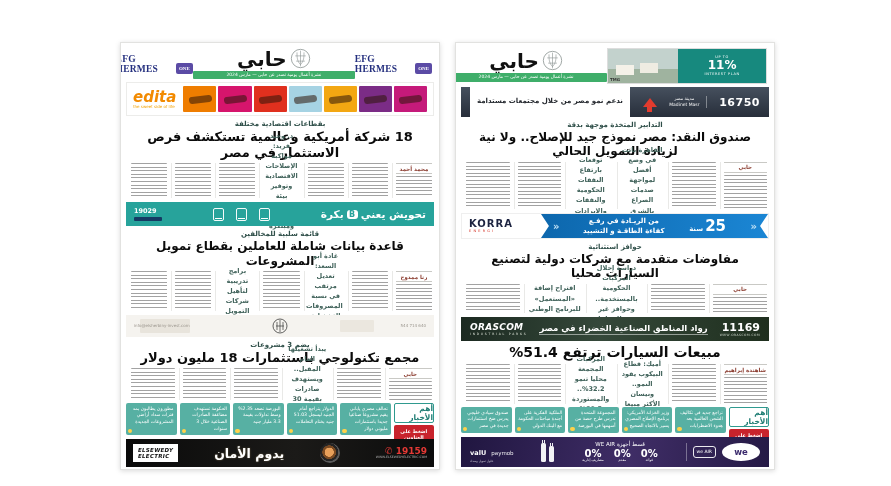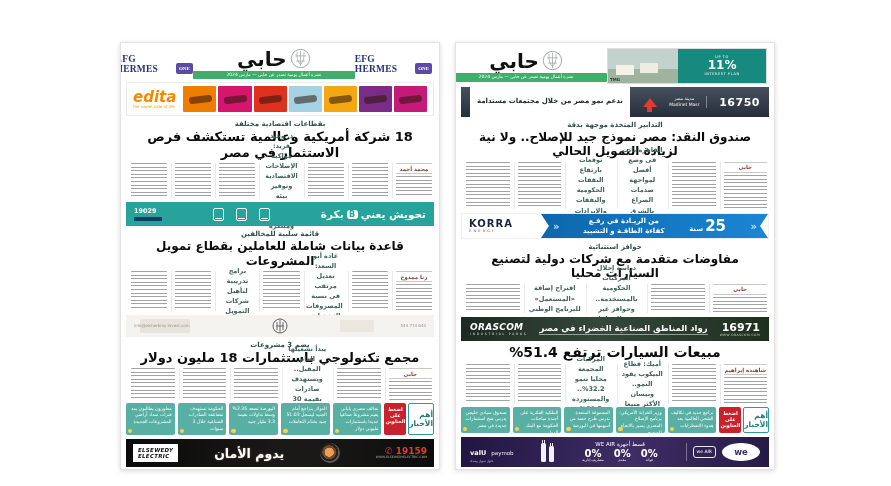--- a/index.html
+++ b/index.html
@@ -74,21 +74,21 @@
                 background:#ebe7df;border-radius:1px;}
   .sherb-mid{position:absolute;left:50%;transform:translateX(-50%);display:flex;}
   .sherb-email{position:relative;z-index:1;}
 
   
   .briefs{display:flex;gap:3px;padding:0 5px;height:32px;flex-shrink:0;margin:1px 0 2px;}
   .brief{flex:1.05;background:#57b0a3;border-radius:2px;color:#fff;font-size:4.6px;line-height:1.5;
          padding:2.5px 3px;position:relative;text-align:right;overflow:hidden;}
   .brief::after{content:"";position:absolute;left:2px;bottom:2px;width:4.5px;height:4.5px;
                 border-radius:50%;background:#ffd24a;}
-  .topnews{flex:.95;display:flex;gap:2px;}
+  .topnews{flex:.95;display:flex;flex-direction:column;gap:2px;}
   .topnews-title{flex:1;background:#fff;border:1px solid #2f9a8f;color:#1f7d74;font-weight:bold;
                  font-size:7.5px;display:flex;align-items:center;justify-content:center;border-radius:2px;}
   .topnews-cta{background:#c8232c;color:#fff;font-size:5px;font-weight:bold;text-align:center;
                padding:2.5px 1px;border-radius:2px;}
 
   
   .elsewedy{height:28px;background:linear-gradient(90deg,#0a0a0a,#1b1a18 55%,#0c0c0c);display:flex;
             align-items:center;justify-content:space-between;padding:0 7px;direction:ltr;color:#fff;}
   .els-logo{background:#fff;color:#101010;font-weight:bold;font-size:5.5px;line-height:1.15;
             padding:2.5px 5px;font-style:italic;letter-spacing:.3px;}
@@ -442,21 +442,21 @@
       <div class="col subcol">
           <div class="subhead">اقتراح إضافة «المستعمل» للبرنامج الوطني</div>
         </div>
       <div class="col">
           <div class="fx"></div>
         </div>
     </div>
 
     <div class="ad orascom">
       <div class="orascom-hot">
-        <div class="orascom-num">16971</div>
+        <div class="orascom-num">11169</div>
         <div class="orascom-site">WWW.ORASCOM.COM</div>
       </div>
       <div class="orascom-slogan">رواد المناطق الصناعية الخضراء في مصر</div>
       <div class="orascom-logo">
         <div class="orascom-name">ORASCOM</div>
         <div class="orascom-sub">INDUSTRIAL PARKS</div>
       </div>
     </div>
 
     <div class="headline h-xl">مبيعات السيارات ترتفع 51.4%</div>

